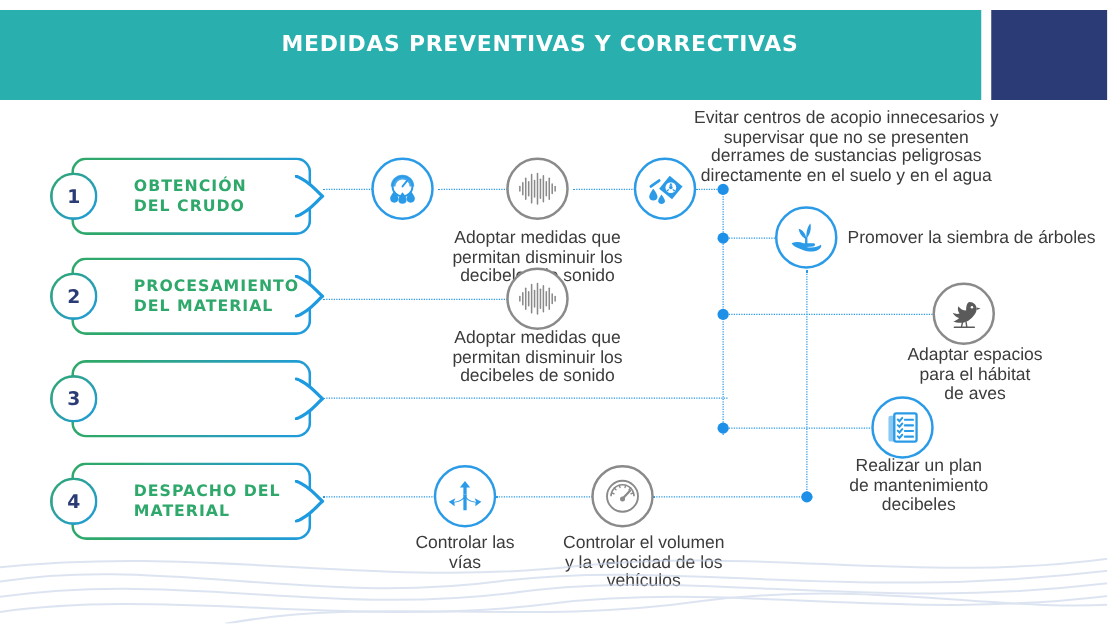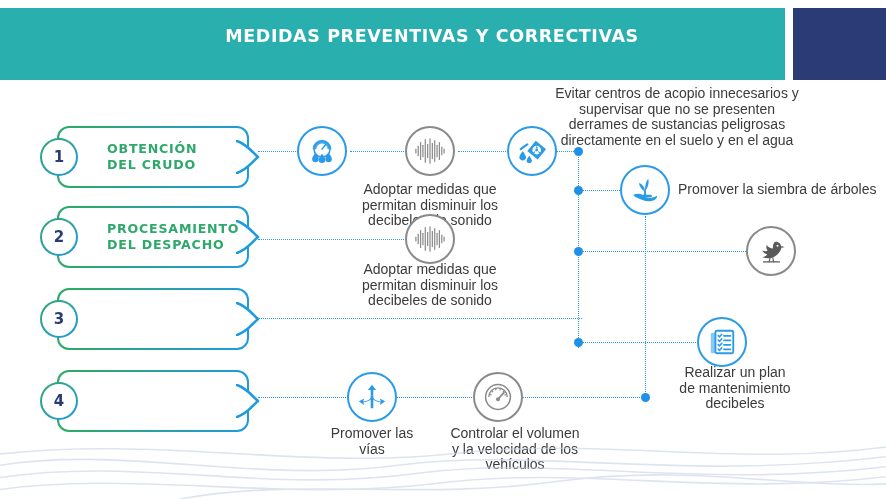--- a/index.html
+++ b/index.html
@@ -204,21 +204,21 @@
   <div class="proc-card" style="top:206px">
     <div class="shape"></div>
     <div class="notch">
       <svg width="26" height="34" viewBox="0 0 26 34">
         <path d="M1 1 C12 5, 16 12, 22 17 C16 22, 12 29, 1 33" fill="#ffffff" stroke="#1E9BE0" stroke-width="2.6" stroke-linecap="round" stroke-linejoin="round"></path>
         <rect x="0" y="3" width="3" height="28" fill="#ffffff"></rect>
       </svg>
     </div>
     <div class="proc-num">2</div>
     <div class="proc-label">PROCESAMIENTO
-DEL DESPACHO</div>
+DEL MATERIAL</div>
   </div>
 
   <div class="proc-card" style="top:288px">
     <div class="shape"></div>
     <div class="notch">
       <svg width="26" height="34" viewBox="0 0 26 34">
         <path d="M1 1 C12 5, 16 12, 22 17 C16 22, 12 29, 1 33" fill="#ffffff" stroke="#1E9BE0" stroke-width="2.6" stroke-linecap="round" stroke-linejoin="round"></path>
         <rect x="0" y="3" width="3" height="28" fill="#ffffff"></rect>
       </svg>
     </div>
@@ -227,20 +227,22 @@
 
   <div class="proc-card" style="top:370px">
     <div class="shape"></div>
     <div class="notch">
       <svg width="26" height="34" viewBox="0 0 26 34">
         <path d="M1 1 C12 5, 16 12, 22 17 C16 22, 12 29, 1 33" fill="#ffffff" stroke="#1E9BE0" stroke-width="2.6" stroke-linecap="round" stroke-linejoin="round"></path>
         <rect x="0" y="3" width="3" height="28" fill="#ffffff"></rect>
       </svg>
     </div>
     <div class="proc-num">4</div>
+    <div class="proc-label">DESPACHO DEL
+MATERIAL</div>
   </div>
 
   <div class="dot-h" style="left:258px; top:151px; width:44px"></div>
   <div class="dot-h" style="left:350px; top:151px; width:56px"></div>
   <div class="dot-h" style="left:458px; top:151px; width:50px"></div>
   <div class="dot-h" style="left:556px; top:151px; width:26px"></div>
 
   <div class="dot-h" style="left:258px; top:239px; width:148px"></div>
 
   <div class="dot-h" style="left:258px; top:318px; width:324px"></div>
@@ -358,20 +360,23 @@
                C12.6 24 9.6 23.6 7 22.6 C9 22 10.6 21 12 19.6 C9.5 19 7.6 17.4 6.6 15.2
                C8.6 16.2 10.6 16.4 12.4 15.8 C11 14 10.6 11.8 11.4 9.6 C13 12 15.4 13.2 18 13.2
                C18 9.4 19 6 21 6 Z" fill="#5A5A5A"></path>
       <circle cx="23" cy="10.4" r="1.1" fill="#ffffff"></circle>
       <path d="M27 10.6 L30.4 11.6 L27 12.8 Z" fill="#5A5A5A"></path>
       <path d="M15 23.4 L14 27.4" stroke="#5A5A5A" stroke-width="1.2" stroke-linecap="round"></path>
       <path d="M18 23.2 L18.6 27.4" stroke="#5A5A5A" stroke-width="1.2" stroke-linecap="round"></path>
       <path d="M8 27.6 L25 27.6" stroke="#5A5A5A" stroke-width="1.3" stroke-linecap="round"></path>
     </svg>
   </div>
+  <div class="caption" style="left:712px; top:276px; width:136px">Adaptar espacios
+para el hábitat
+de aves</div>
 
   <div class="icon-circle" style="left:697px; top:317px">
     <svg width="30" height="30" viewBox="0 0 32 32">
       <rect x="4" y="6" width="17" height="22" rx="1.6" fill="#2B9BE8" opacity="0.55"></rect>
       <rect x="9" y="4" width="19" height="24" rx="1.6" fill="#ffffff" stroke="#2B9BE8" stroke-width="2"></rect>
       <g stroke="#2B9BE8" stroke-width="1.7" stroke-linecap="round" fill="none">
         <path d="M12 9.2 L13.4 10.6 L15.8 7.8"></path>
         <path d="M12 14 L13.4 15.4 L15.8 12.6"></path>
         <path d="M12 18.8 L13.4 20.2 L15.8 17.4"></path>
         <path d="M12 23.6 L13.4 25 L15.8 22.2"></path>
@@ -391,21 +396,21 @@
   <div class="icon-circle" style="left:347px; top:372px">
     <svg width="30" height="30" viewBox="0 0 32 32">
       <path d="M16 3 L20.4 8.6 L17.4 8.6 L17.4 14.6 L14.6 14.6 L14.6 8.6 L11.6 8.6 Z" fill="#2B9BE8"></path>
       <path d="M14.6 14.6 L17.4 14.6 L17.4 28 L14.6 28 Z" fill="#2B9BE8"></path>
       <path d="M15.6 15.4 C14 19 10.4 20.4 6.4 20.8 L7.8 17.6 L2 20.6 L7.2 24.6 L7 21.4
                C12 21 16 18.6 17.6 14.8 Z" fill="#2B9BE8"></path>
       <path d="M16.4 15.4 C18 19 21.6 20.4 25.6 20.8 L24.2 17.6 L30 20.6 L24.8 24.6 L25 21.4
                C20 21 16 18.6 14.4 14.8 Z" fill="#2B9BE8"></path>
     </svg>
   </div>
-  <div class="caption" style="left:312px; top:426px; width:120px">Promover las
+  <div class="caption" style="left:312px; top:426px; width:120px">Controlar las
 vías</div>
 
   <div class="icon-circle gray" style="left:473px; top:372px">
     <svg width="32" height="32" viewBox="0 0 32 32">
       <circle cx="16" cy="16" r="12.4" fill="none" stroke="#8A8A8A" stroke-width="1.5"></circle>
       <path d="M6.8 16 A9.2 9.2 0 0 1 25.2 16" fill="none" stroke="#8A8A8A" stroke-width="1.3"></path>
       <g stroke="#8A8A8A" stroke-width="1.1" stroke-linecap="round">
         <line x1="7.4" y1="13.4" x2="9.2" y2="14"></line>
         <line x1="9.4" y1="9.4" x2="10.8" y2="10.8"></line>
         <line x1="13.4" y1="7.2" x2="14" y2="9"></line>

